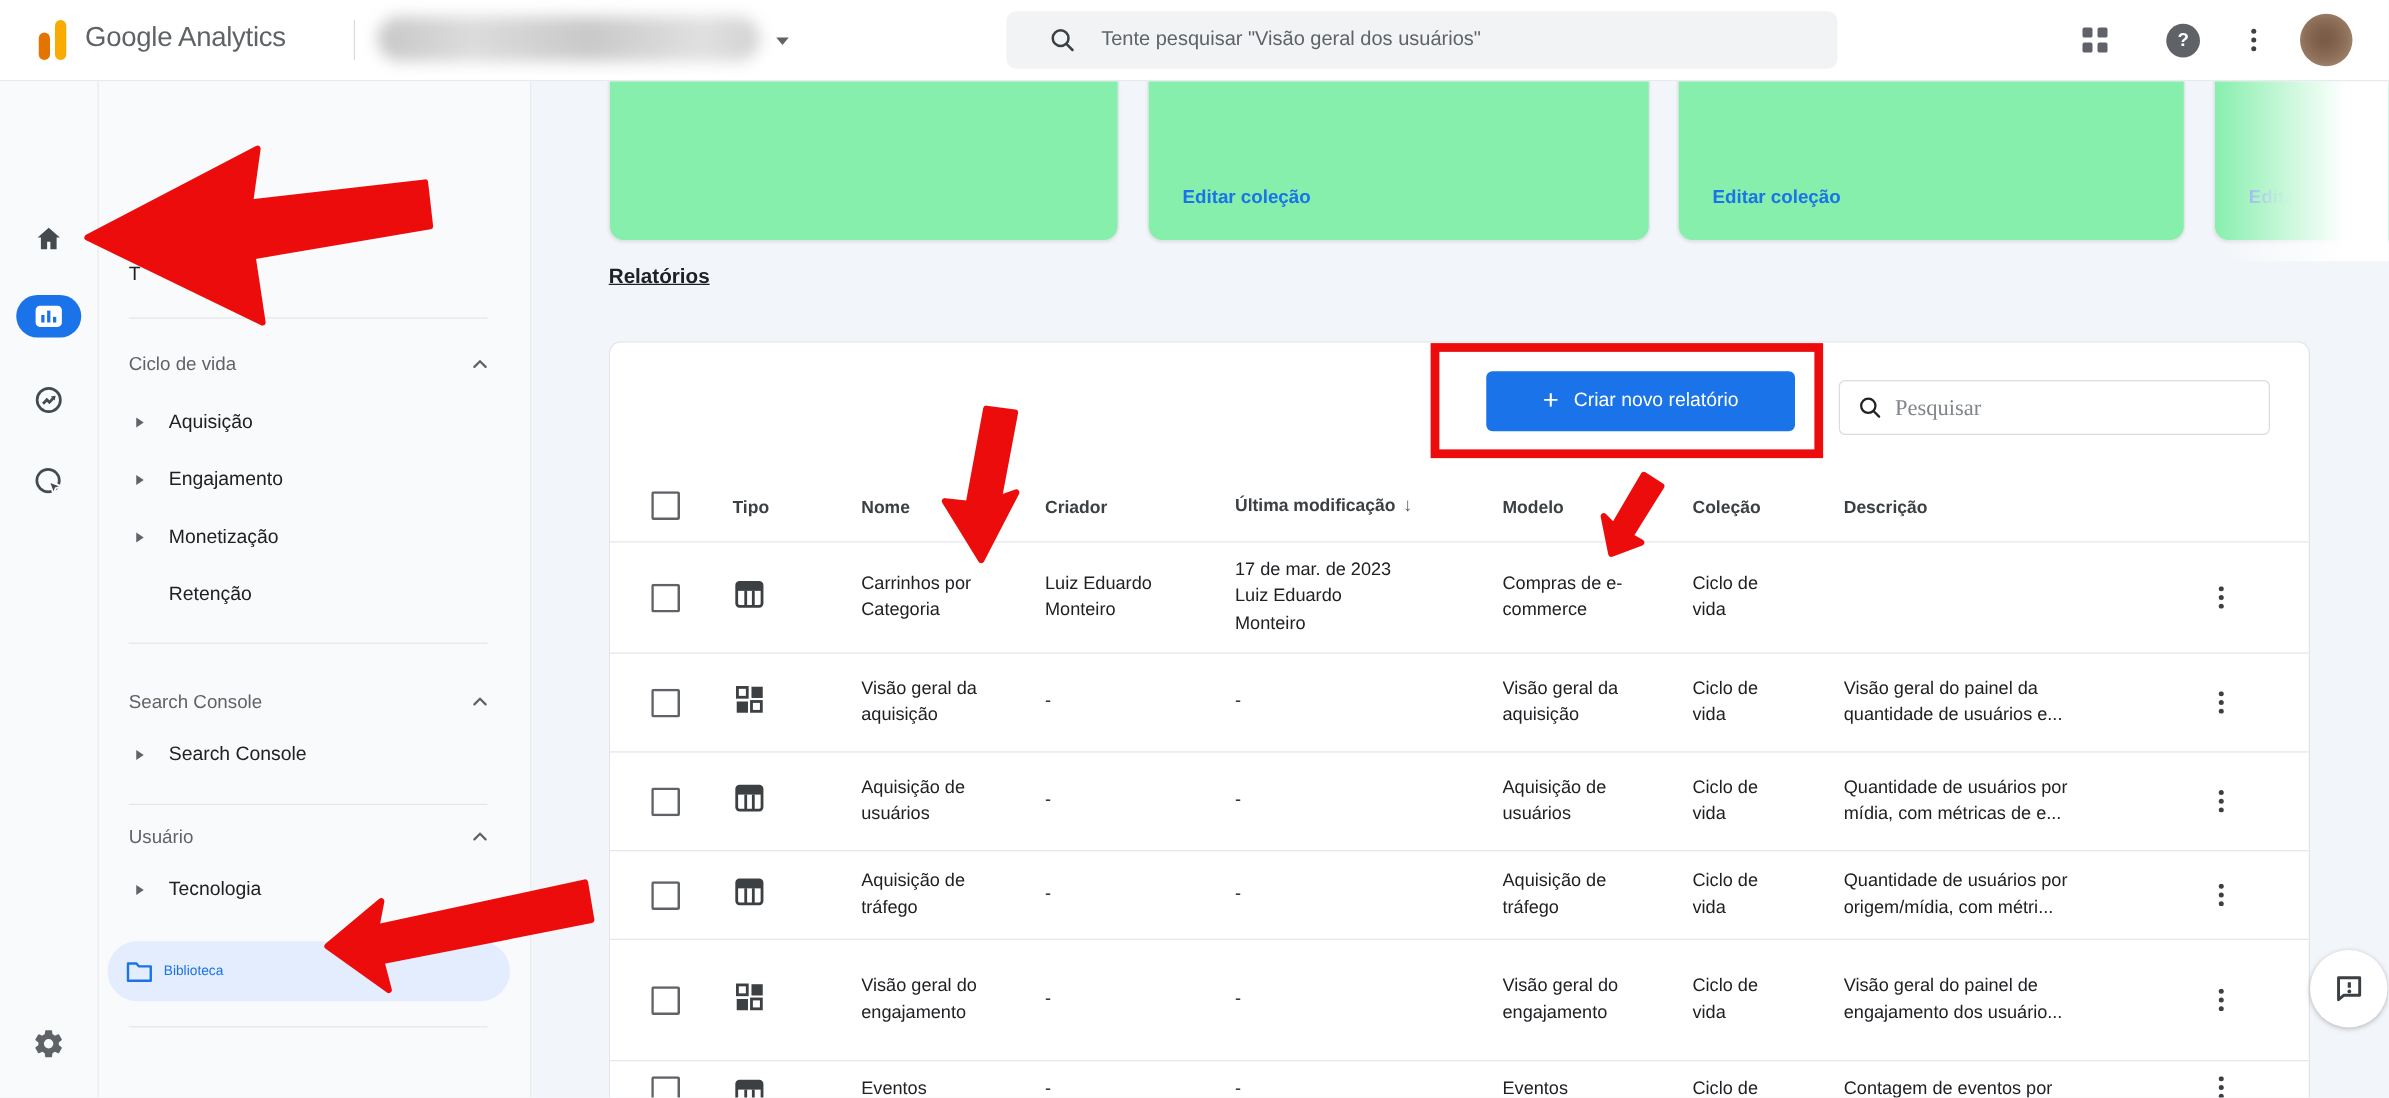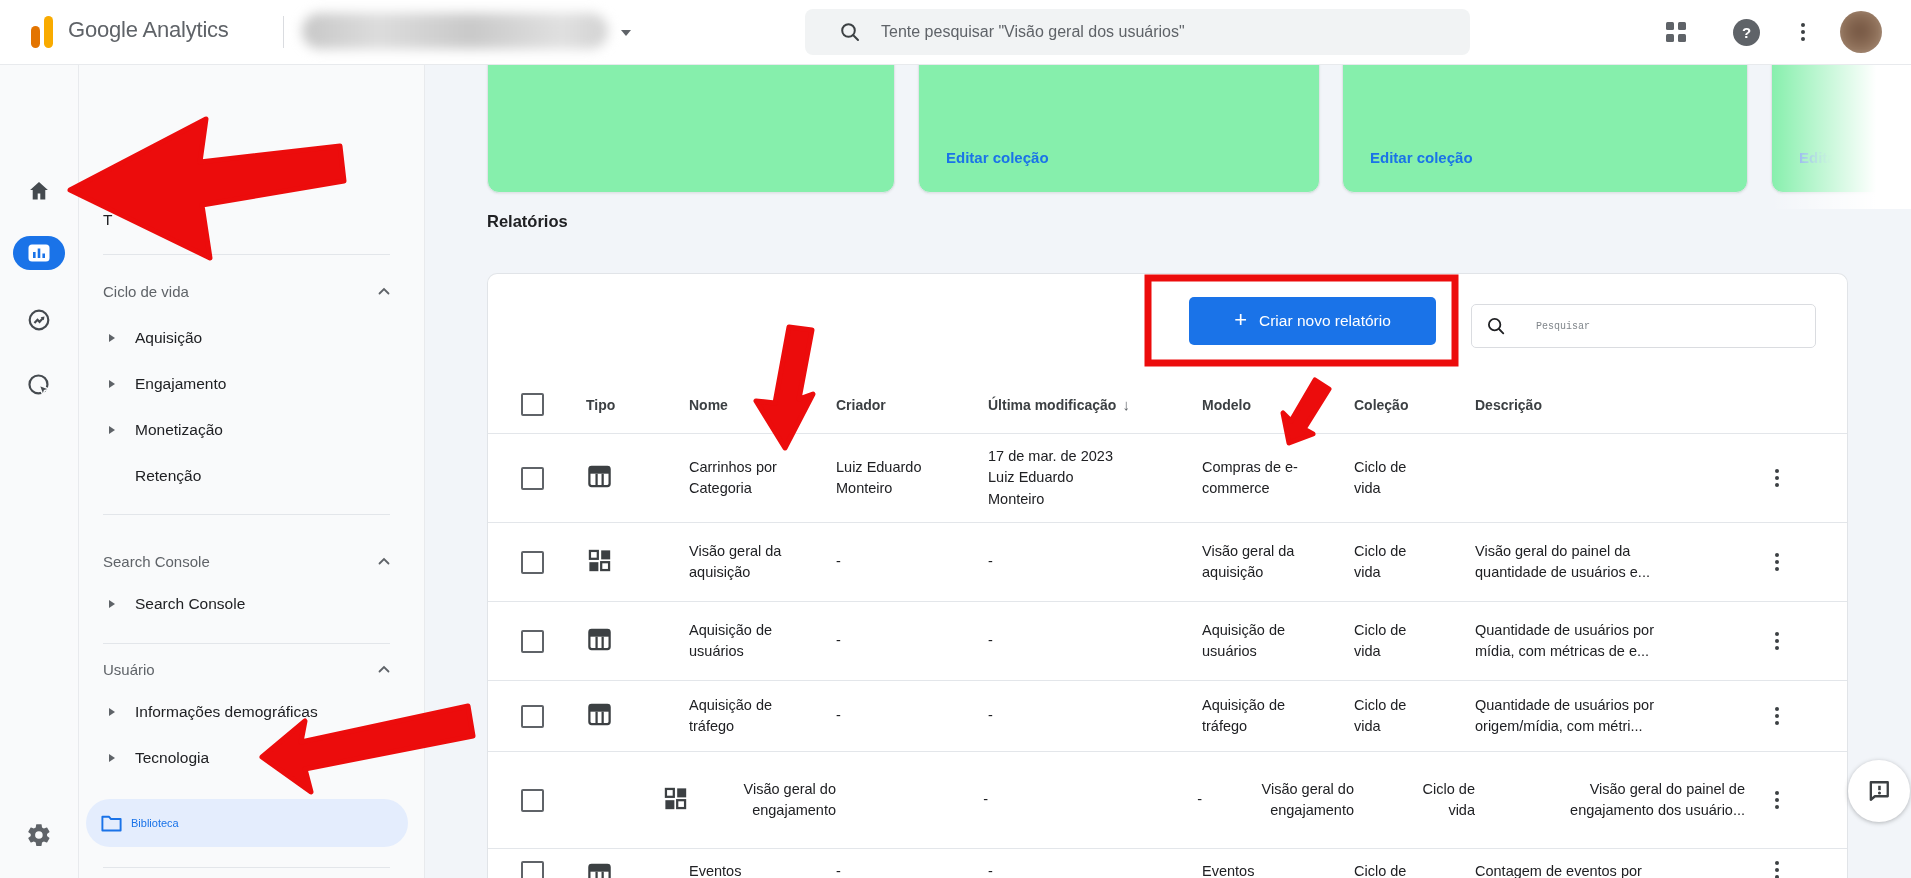--- a/index.html
+++ b/index.html
@@ -58,31 +58,31 @@
   .library-pill .lbl{color:#1a73e8;font-size:11px;margin-left:8px;}
   
   .main{position:absolute;left:425px;top:64px;width:1486px;height:814px;overflow:hidden;}
   .card{position:absolute;top:-40px;height:169px;background:#86efac;border:1px solid #e1e4e8;
     border-radius:0 0 12px 12px;box-shadow:0 1px 2px rgba(60,64,67,.08);box-sizing:border-box;}
   .card .edit-link{position:absolute;left:27px;bottom:26px;font-size:15px;color:#1a73e8;font-weight:bold;}
   .card .edit-link.faded{background:linear-gradient(90deg,#7ba4ea,rgba(255,255,255,0) 90%);
     -webkit-background-clip:text;background-clip:text;color:transparent;}
   .cards-fade{position:absolute;right:0;top:-40px;width:140px;height:185px;z-index:4;
     background:linear-gradient(to right,rgba(255,255,255,0),#fff 75%);}
-  .section-title{position:absolute;left:62px;top:148px;font-size:16.5px;font-weight:bold;color:#202124;}
+  .section-title{position:absolute;left:62px;top:148px;font-size:16.5px;font-weight:bold;color:#202124;text-decoration:underline;}
   .panel{position:absolute;left:62px;top:209px;width:1361px;height:606px;background:#fff;
     border:1px solid #e1e4e8;border-bottom:none;border-radius:10px 10px 0 0;box-sizing:border-box;overflow:hidden;}
   .create-btn{position:absolute;left:701px;top:23px;width:247px;height:48px;background:#1a73e8;border:none;
     border-radius:5px;color:#fff;font-size:15.5px;font-family:"Liberation Sans",sans-serif;
     display:flex;align-items:center;justify-content:center;gap:12px;cursor:pointer;}
   .create-btn .plus{font-size:22px;font-weight:normal;line-height:1;margin-top:-2px;}
   .table-search{position:absolute;left:983px;top:30px;width:345px;height:44px;border:1px solid #dadce0;
     border-radius:5px;display:flex;align-items:center;padding-left:14px;box-sizing:border-box;background:#fff;}
-  .table-search input{border:none;outline:none;font-size:10px;color:#202124;width:270px;margin-left:28px;
-    font-family:Liberation Mono, monospace;}
+  .table-search input{border:none;outline:none;font-size:18px;color:#202124;width:270px;margin-left:8px;
+    font-family:Liberation Serif, serif;}
   .table-search input::placeholder{color:#80868b;opacity:1;}
   
   .tbl{position:absolute;left:0;top:102px;width:1359px;}
   .trow,.thead{display:grid;grid-template-columns:65px 103px 147px 152px 214px 152px 121px 270px 1fr;
     padding-left:33px;box-sizing:border-box;align-items:center;border-top:1px solid #e3e6ea;}
   .thead{height:57px;border-top:none;font-size:14px;color:#3c4043;font-weight:bold;}
   .thead .sort{color:#5f6368;font-weight:normal;font-size:15px;margin-left:6px;}
   .cell{overflow:hidden;}
   .inner{display:inline-block;font-size:14.5px;line-height:1.45;color:#202124;}
   .c-nome .inner{width:96px;}.c-criador .inner{width:108px;}.c-ultima .inner{width:140px;}
@@ -209,24 +209,20 @@
       <div class="nav-item nav-sub">
     <span class="tri"></span>
     <span>Search Console</span>
   </div>
       <div class="nav-divider m16"></div>
       <div class="nav-header m5">
     <span>Usuário</span>
     <svg width="12" height="8" viewBox="0 0 12 8">
       <path d="M1.5 6.5 L6 2 l4.5 4.5" fill="none" stroke="#5f6368" stroke-width="1.8" stroke-linecap="round"></path>
     </svg>
-  </div>
-      <div class="nav-item nav-sub">
-    <span class="tri"></span>
-    <span>Informações demográficas</span>
   </div>
       <div class="nav-item nav-sub">
     <span class="tri"></span>
     <span>Tecnologia</span>
   </div>
     </div>
   <div class="library-pill">
     <svg width="23" height="20" viewBox="0 0 24 20">
       <path d="M2.5 3.5h7l2 2.4h10v12h-19z" fill="none" stroke="#1a73e8" stroke-width="2" stroke-linejoin="round"></path>
     </svg>
@@ -373,21 +369,21 @@
     <div class="cell c-colecao"><span class="inner">Ciclo de vida</span></div>
     <div class="cell c-desc"><span class="inner">Quantidade de usuários por origem/mídia, com métri...</span></div>
     <div class="cell c-actions">
               <span class="kebab">
                 <i></i>
                 <i></i>
                 <i></i>
               </span>
             </div>
   </div>
-          <div class="trow" style="height: 97px; text-align: right;">
+          <div class="trow" style="height: 97px;">
     <div class="cell c-check">
               <span class="checkbox"></span>
             </div>
     <div class="cell c-tipo"><svg width="27" height="27" viewBox="0 0 24 24">
     <rect x="3.5" y="3.5" width="7" height="7" fill="none" stroke="#3c4043" stroke-width="2"></rect>
     <rect x="13.5" y="3" width="8" height="8" fill="#3c4043"></rect>
     <rect x="3" y="13.5" width="8" height="8" fill="#3c4043"></rect>
     <rect x="13.5" y="13.5" width="7" height="7" fill="none" stroke="#3c4043" stroke-width="2"></rect>
   </svg></div>
     <div class="cell c-nome"><span class="inner">Visão geral do engajamento</span></div>

